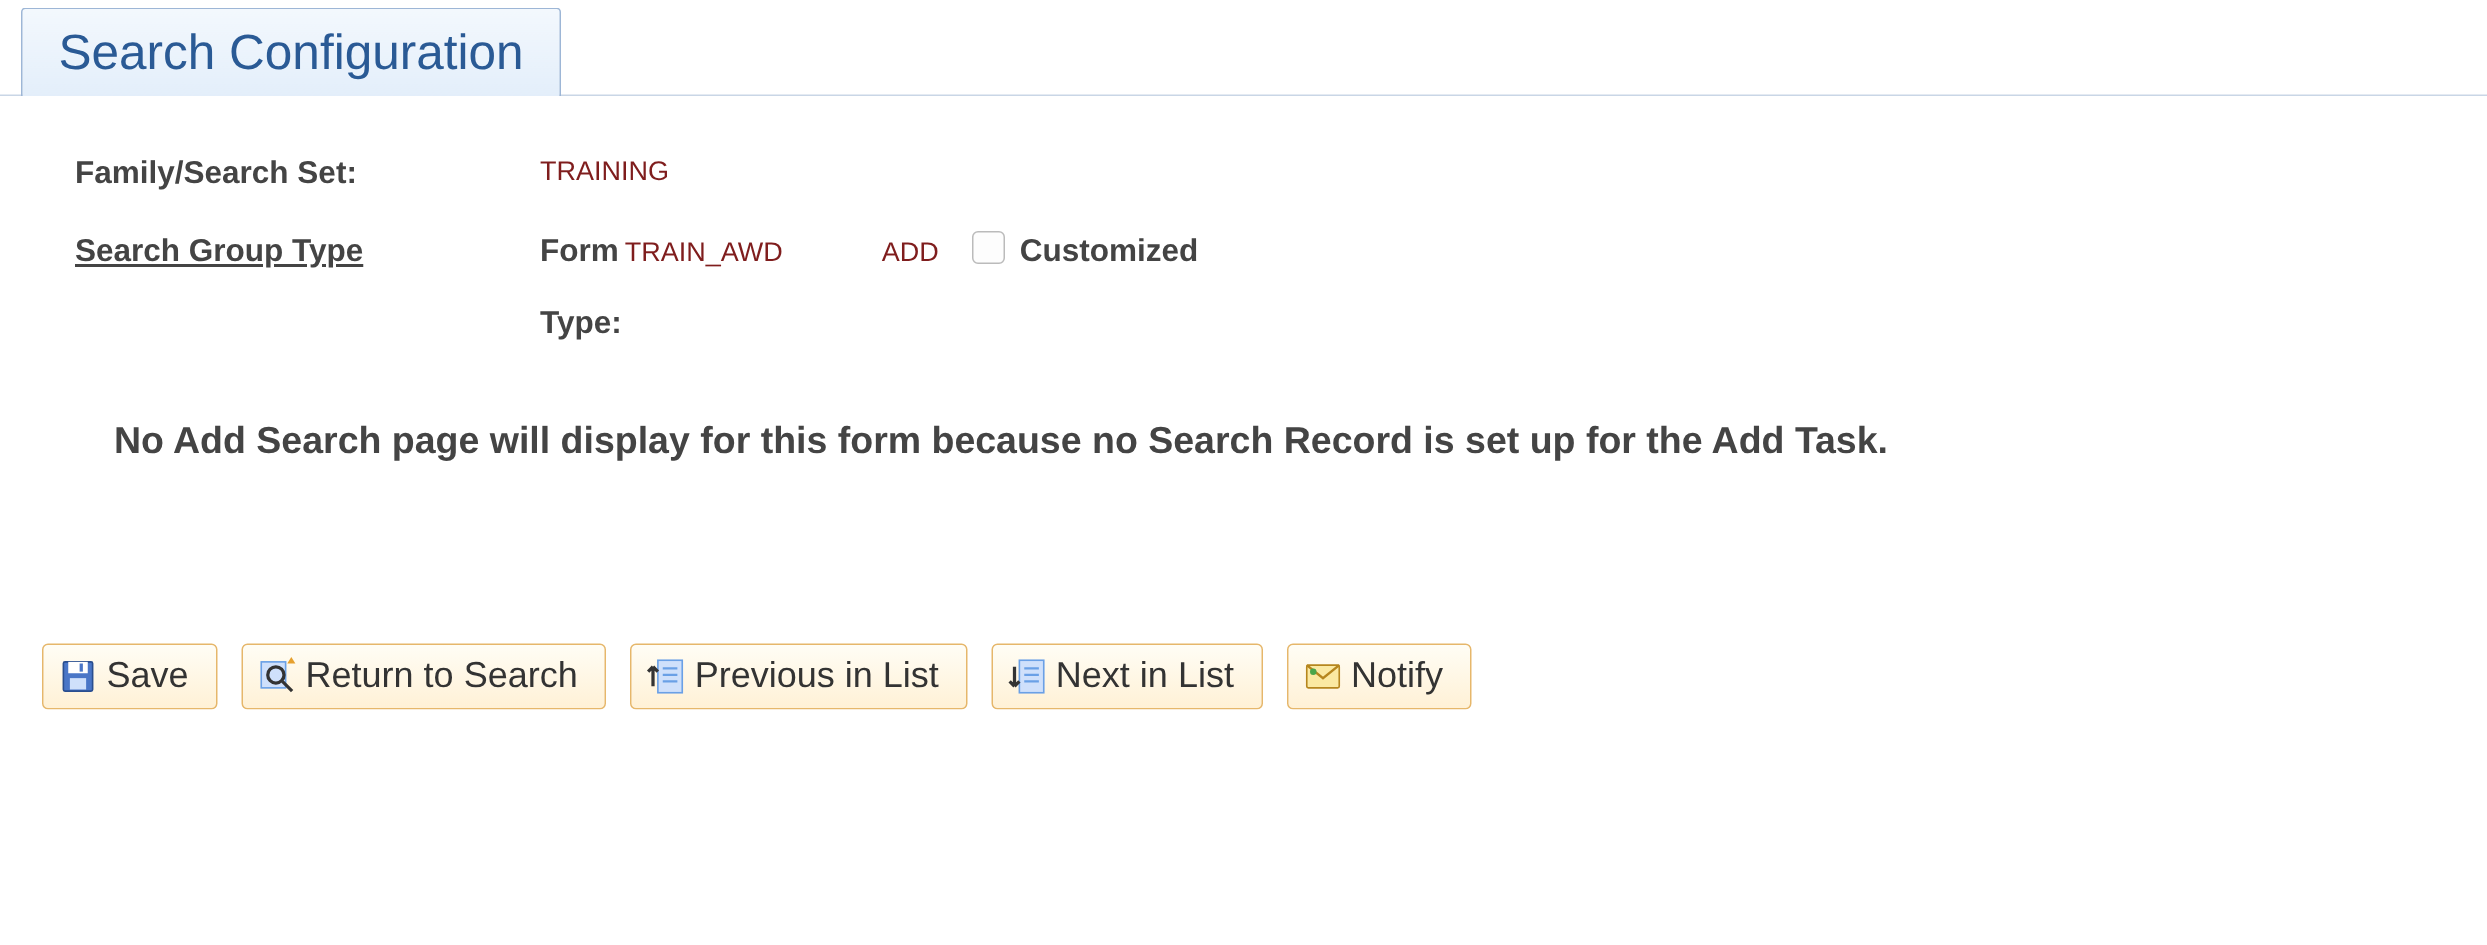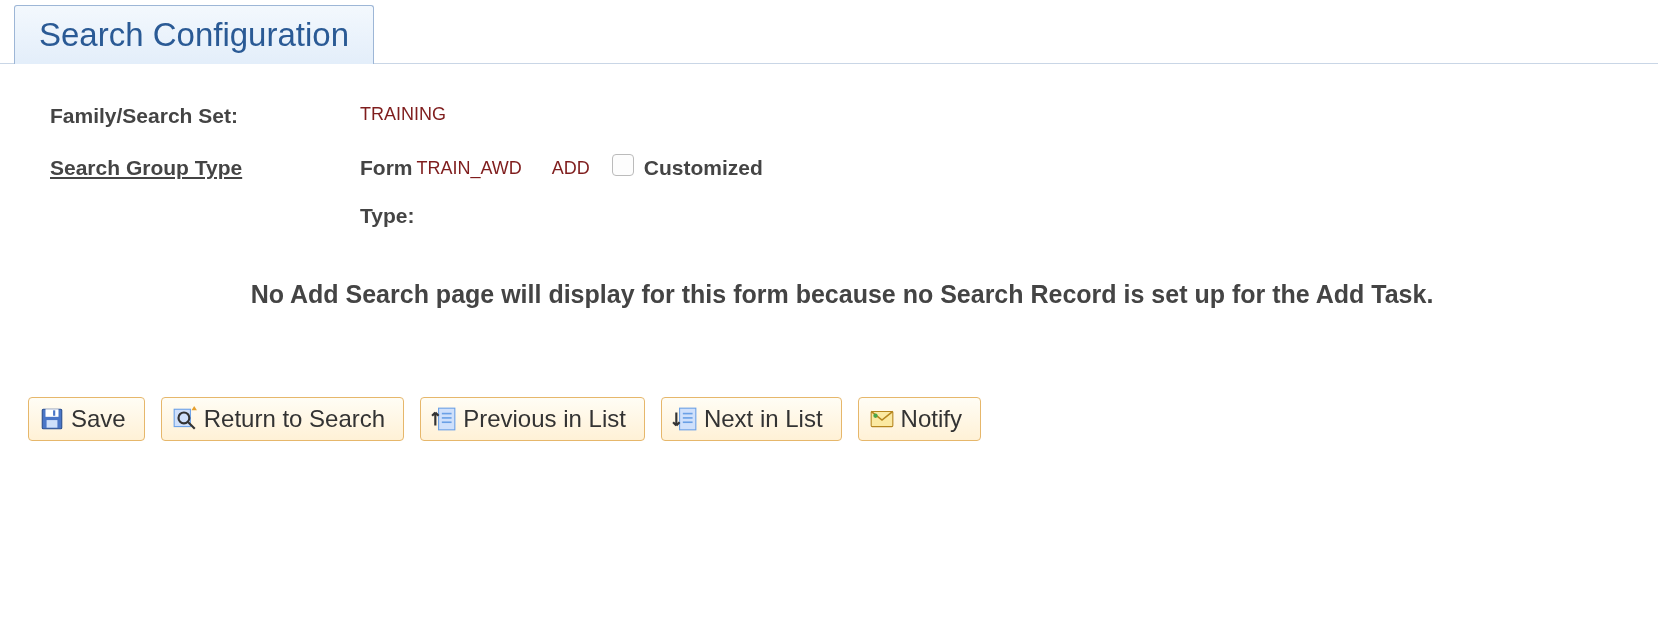--- a/index.html
+++ b/index.html
@@ -63,27 +63,26 @@
       margin-right: 10px;
       background: #fdfdfd;
       position: relative;
       top: -2px;
     }
     .message {
       font-weight: bold;
       color: #444;
       font-size: 25px;
       margin: 10px 0 0 26px;
-      text-align: center;
     }
     .toolbar {
       display: flex;
       gap: 16px;
       padding: 0 28px;
-      margin-top: 88px;
+      margin-top: 120px;
     }
     .btn {
       display: inline-flex;
       align-items: center;
       gap: 6px;
       padding: 7px 18px 7px 10px;
       border: 1px solid #e6b76b;
       border-radius: 4px;
       background: linear-gradient(#fffdf5, #fff1d6);
       color: #333;
@@ -114,21 +113,21 @@
     <div class="form-block">
       <div class="form-labels">
         <span class="label">Form</span>
         <span class="label">Type:</span>
       </div>
       <span class="value" style="padding-top:2px;">TRAIN_AWD</span>
     </div>
 
     <span class="sep"></span>
     <span style="width:12px;"></span>
-    <span class="value" style="padding-top:2px;">ADD</span>
+    <span class="value" style="padding-top:2px;margin-left:36px;">ADD</span>
 
     <span style="width:22px;"></span>
     <span class="ck"></span>
     <span class="label">Customized</span>
   </div>
 
   <div class="message">No Add Search page will display for this form because no Search Record is set up for the Add Task.</div>
 </div>
 
 <div class="toolbar">

